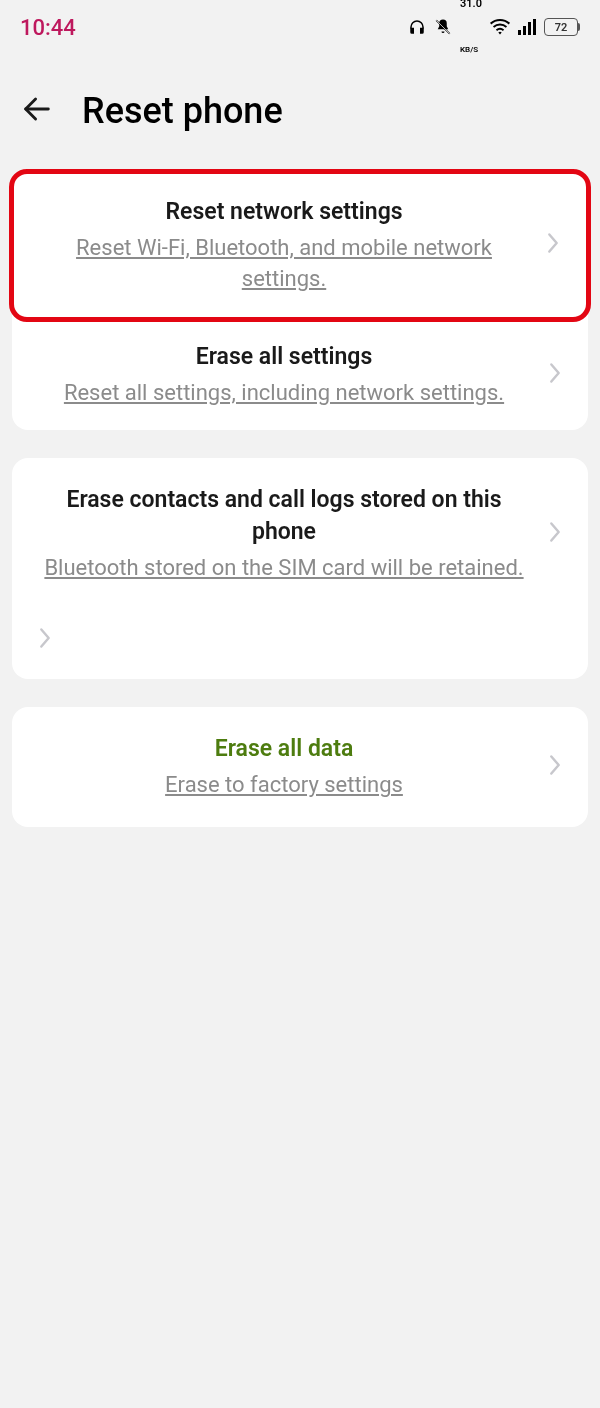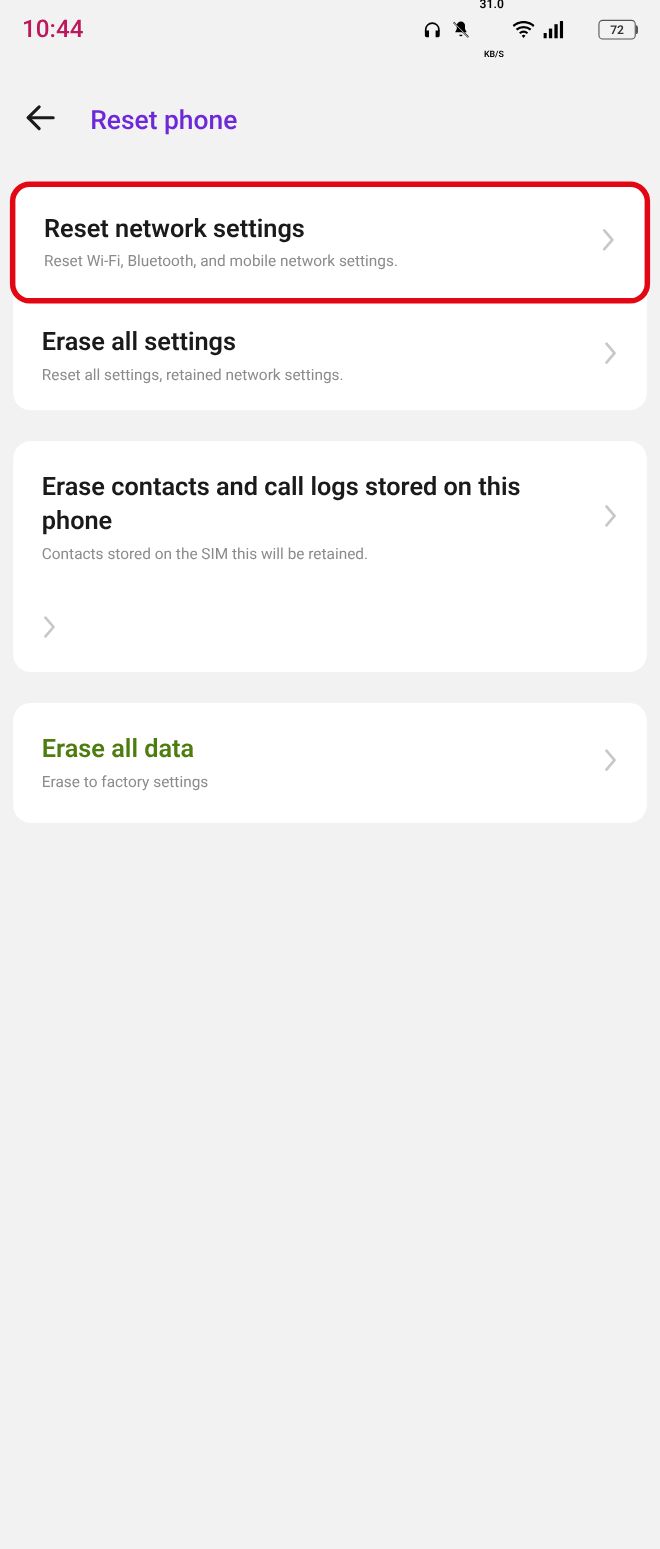--- a/index.html
+++ b/index.html
@@ -30,21 +30,21 @@
       display: flex;
       align-items: center;
       gap: 8px;
     }
     .status-icon svg {
       display: block;
     }
     .net-speed {
       font-size: 11px;
       line-height: 10px;
-      text-align: right;
+      text-align: left;
       font-weight: 600;
       color: #000;
     }
     .net-speed .unit {
       font-size: 8px;
       margin-top: 36px;
     }
     .battery-box {
       display: flex;
       align-items: center;
@@ -54,46 +54,46 @@
       border-radius: 4px;
       width: 34px;
       height: 18px;
       display: flex;
       align-items: center;
       justify-content: center;
       font-size: 11px;
       font-weight: 600;
       color: #333;
       position: relative;
-      margin-left: 24px;
     }
     .battery-tip {
       width: 2px;
       height: 8px;
       background: #555;
       border-radius: 0 2px 2px 0;
     }
 
     .header {
       display: flex;
       align-items: center;
       padding: 40px 20px 40px 20px;
       gap: 28px;
     }
     .page-title {
-      font-size: 24px;
+      font-size: 36px;
       font-weight: 500;
-      color: #6d28d9;
+      color: #000000;
     }
 
     .card {
       background: #fff;
       border-radius: 16px;
       margin: 0 12px 28px 12px;
       overflow: visible;
+      text-align: center;
     }
     .card-inner {
       padding: 4px 0;
     }
 
     .row {
       display: flex;
       align-items: center;
       padding: 22px 26px 22px 26px;
       position: relative;
@@ -107,23 +107,24 @@
       font-size: 23px;
       font-weight: 600;
       color: #1a1a1a;
       line-height: 1.35;
       margin-bottom: 6px;
     }
     .row-title.danger {
       color: #4d7c0f;
     }
     .row-subtitle {
-      font-size: 14px;
+      font-size: 22px;
       color: #8b8b8b;
       line-height: 1.4;
+      text-decoration: underline;
     }
     .chevron {
       flex-shrink: 0;
       color: #c7c7cc;
     }
 
     .highlight-wrap {
       border: 5px solid #e30613;
       border-radius: 18px;
       margin: -3px;
@@ -198,36 +199,36 @@
       <span class="chevron">
         <svg width="14" height="22" viewBox="0 0 10 18" fill="none" stroke="currentColor" stroke-width="2" stroke-linecap="round" stroke-linejoin="round">
           <polyline points="2 2 8 9 2 16"></polyline>
         </svg>
       </span>
     </div>
   </div>
   <div class="row">
     <div class="row-text">
       <div class="row-title">Erase all settings</div>
-      <div class="row-subtitle">Reset all settings, retained network settings.</div>
+      <div class="row-subtitle">Reset all settings, including network settings.</div>
     </div>
     <span class="chevron">
       <svg width="14" height="22" viewBox="0 0 10 18" fill="none" stroke="currentColor" stroke-width="2" stroke-linecap="round" stroke-linejoin="round">
         <polyline points="2 2 8 9 2 16"></polyline>
       </svg>
     </span>
   </div>
 </div>
 
 <div class="card">
   <div class="card-inner">
     <div class="row">
       <div class="row-text">
         <div class="row-title">Erase contacts and call logs stored on this phone</div>
-        <div class="row-subtitle">Contacts stored on the SIM this will be retained.</div>
+        <div class="row-subtitle">Bluetooth stored on the SIM card will be retained.</div>
       </div>
       <span class="chevron">
         <svg width="14" height="22" viewBox="0 0 10 18" fill="none" stroke="currentColor" stroke-width="2" stroke-linecap="round" stroke-linejoin="round">
           <polyline points="2 2 8 9 2 16"></polyline>
         </svg>
       </span>
     </div>
     <div class="row">
       <span class="chevron">
         <svg width="14" height="22" viewBox="0 0 10 18" fill="none" stroke="currentColor" stroke-width="2" stroke-linecap="round" stroke-linejoin="round">

